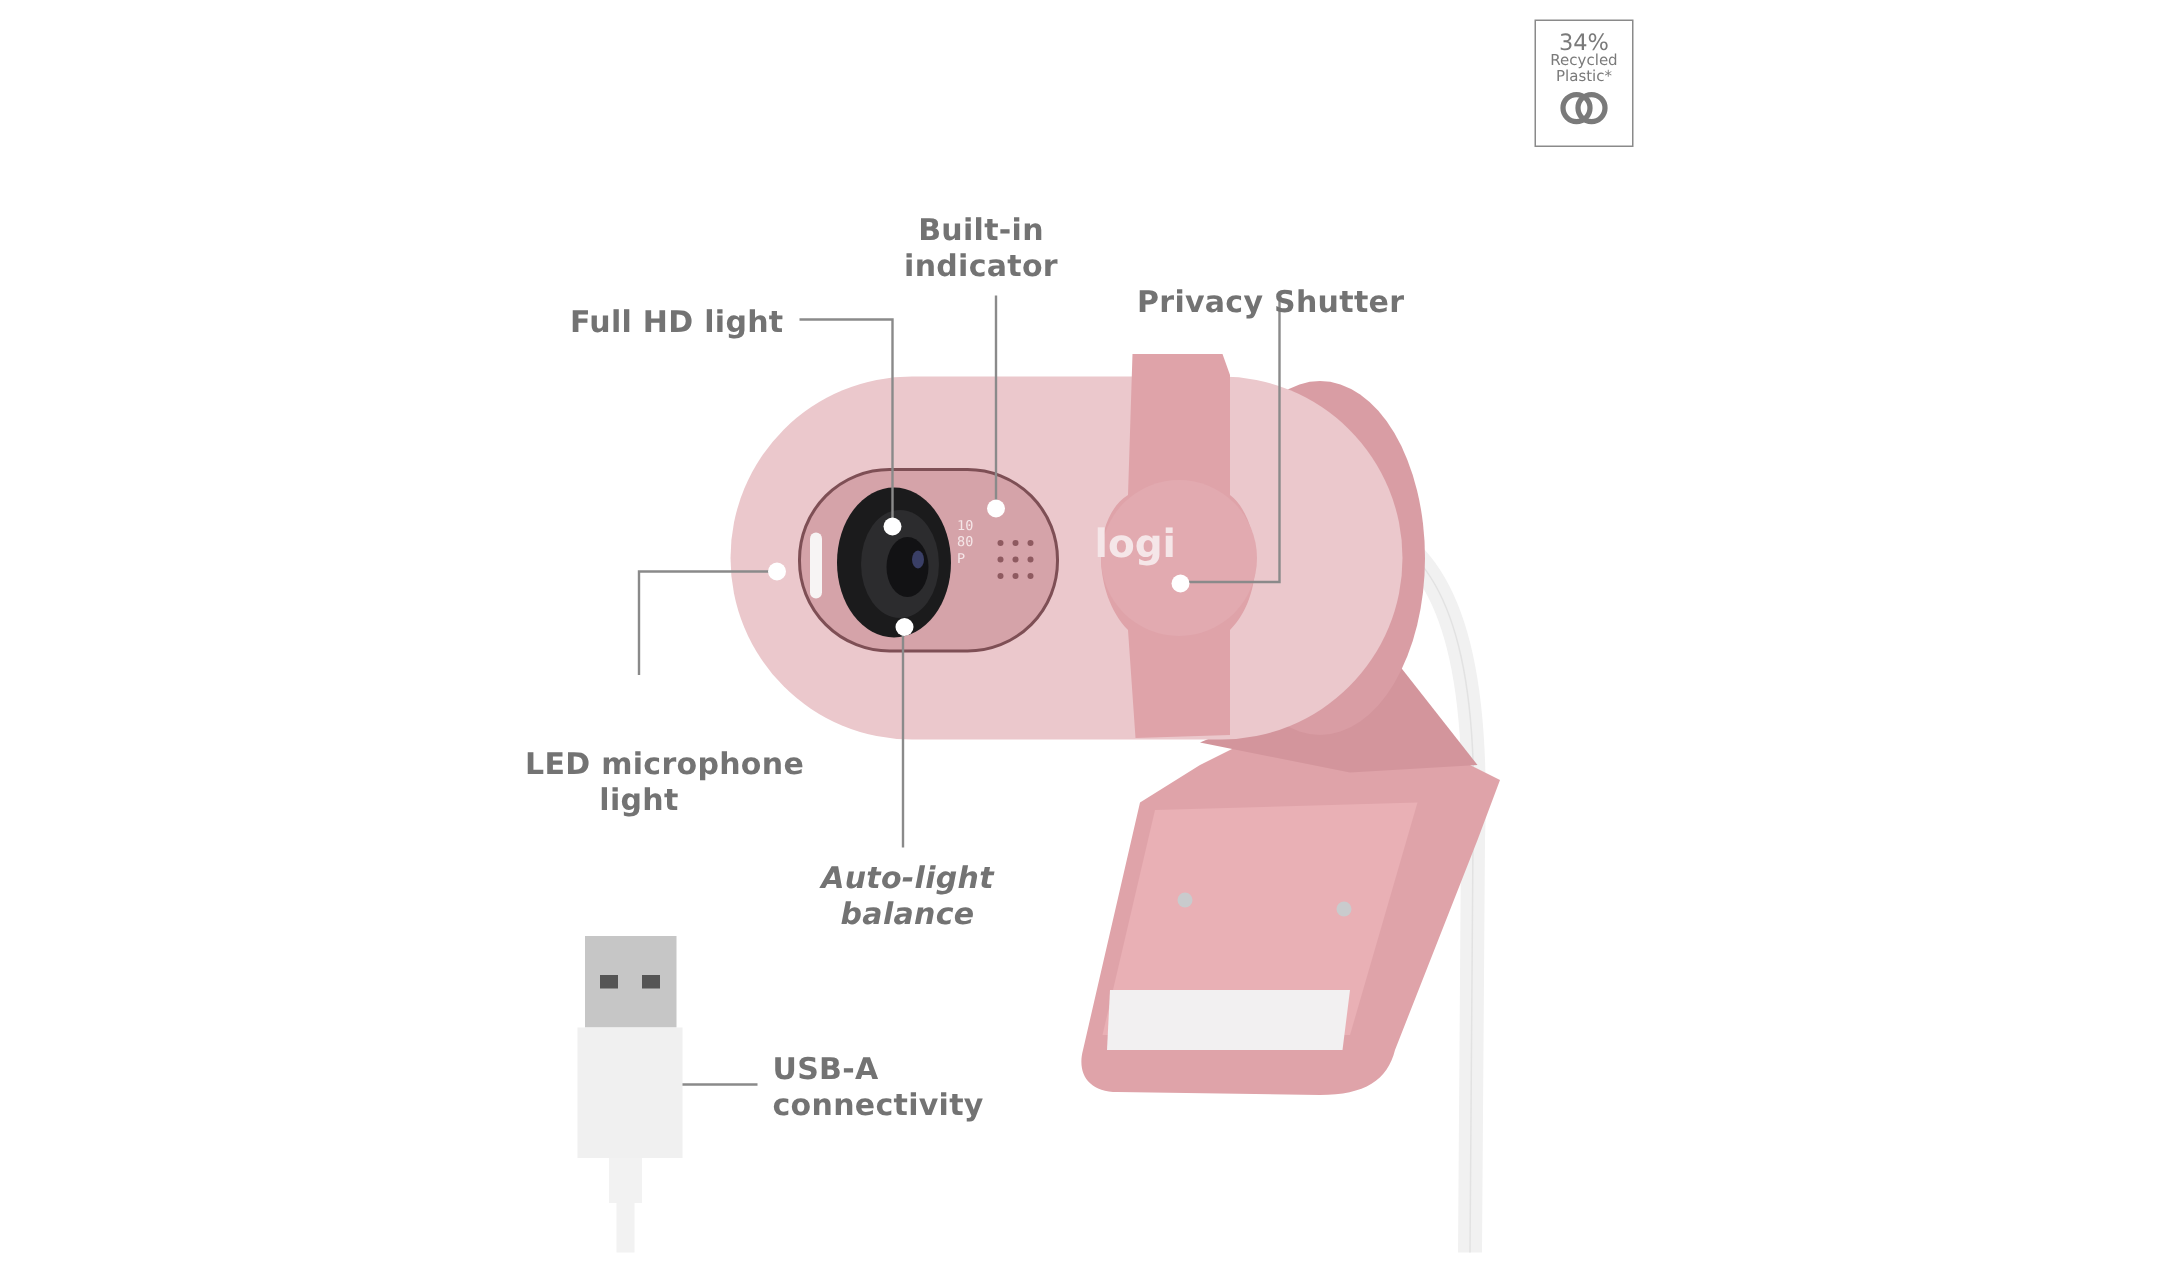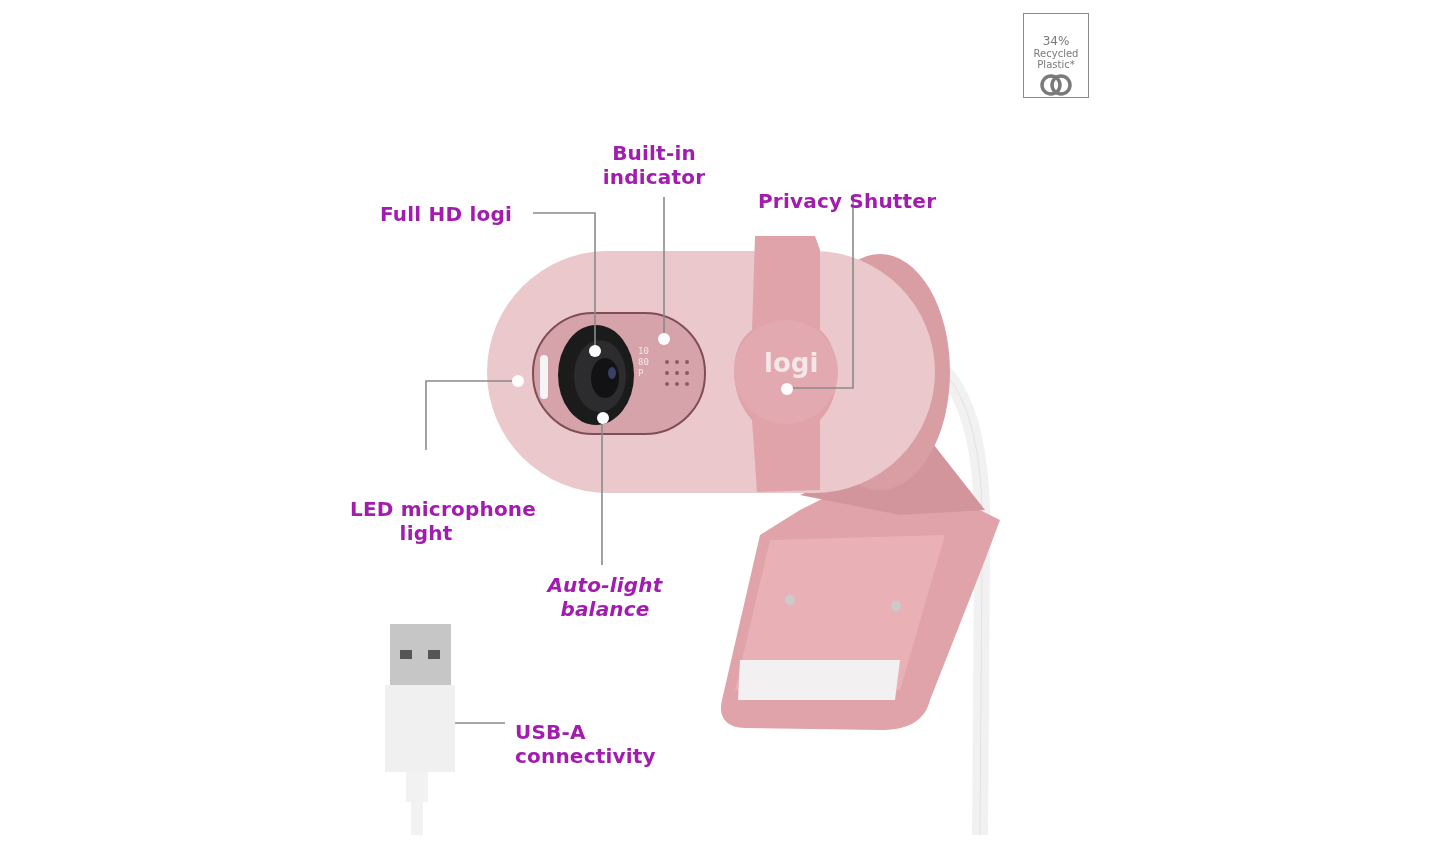--- a/index.html
+++ b/index.html
@@ -1,19 +1,19 @@
 <!DOCTYPE html>
 <html><head>
 <meta charset="utf-8">
 <style>
   html,body{margin:0;padding:0;background:#fff;}
   body{width:1445px;height:848px;position:relative;overflow:hidden;font-family:"DejaVu Sans","Liberation Sans",sans-serif;}
-  .label{position:absolute;color:#a21caf;font-weight:bold;font-size:20px;line-height:24px;text-align:center;white-space:nowrap;letter-spacing:0.2px;}
+  .label{position:absolute;color:#737373;font-weight:bold;font-size:20px;line-height:24px;text-align:center;white-space:nowrap;letter-spacing:0.2px;}
   .badge{position:absolute;left:1023px;top:13px;width:66px;height:85px;border:1.5px solid #8a8a8a;box-sizing:border-box;text-align:center;color:#7a7a7a;}
-  .badge .pct{font-size:12px;line-height:14px;margin-top:20px;}
+  .badge .pct{font-size:15px;line-height:14px;margin-top:7px;}
   .badge .txt{font-size:10px;line-height:11px;}
   svg.art{position:absolute;left:0;top:0;}
 </style>
 </head>
 <body>
 
 <svg class="art" width="1445" height="848" viewBox="0 0 1445 848">
 
   <path d="M930,360 C975,390 985,470 982,560 L980,835" stroke="#f1f1f1" stroke-width="16" fill="none"></path>
   <path d="M930,360 C975,390 985,470 982,560 L980,835" stroke="#e2e2e2" stroke-width="1" fill="none"></path>
@@ -74,47 +74,47 @@
   <g>
     <rect x="390" y="624" width="61" height="61" fill="#c6c6c6"></rect>
     <rect x="400" y="650" width="12" height="9" fill="#555"></rect>
     <rect x="428" y="650" width="12" height="9" fill="#555"></rect>
     <rect x="385" y="685" width="70" height="87" fill="#f0f0f0"></rect>
     <rect x="406" y="772" width="22" height="30" fill="#f2f2f2"></rect>
     <rect x="411" y="802" width="12" height="33" fill="#f2f2f2"></rect>
   </g>
 </svg>
 
-<div style="position:absolute;left:764px;top:348px;width:60px;text-align:left;color:#f5e6e8;font-size:26px;font-weight:bold;font-family:'DejaVu Sans',sans-serif;">logi</div>
+<div style="position:absolute;left:724px;top:348px;width:60px;text-align:right;color:#f5e6e8;font-size:26px;font-weight:bold;font-family:'DejaVu Sans',sans-serif;">logi</div>
 <div style="position:absolute;left:638px;top:346px;width:12px;font-size:9px;line-height:11px;color:#f5e6e8;word-break:break-all;font-family:'DejaVu Sans Mono',monospace;">1080P</div>
 
 <div class="badge">
   <div class="pct">34%</div>
   <div class="txt">Recycled</div>
   <div class="txt">Plastic*</div>
   <svg width="34" height="26" viewBox="0 0 34 26" style="margin-top:2px">
     <circle cx="12" cy="13" r="9" fill="none" stroke="#7a7a7a" stroke-width="3.5"></circle>
     <circle cx="22" cy="13" r="9" fill="none" stroke="#7a7a7a" stroke-width="3.5"></circle>
   </svg>
 </div>
 
 <div class="label" style="left:587px;top:141px;width:134px;">
   <div>Built-in</div>
   <div>indicator</div>
 </div>
 <div class="label" style="left:758px;top:165px;width:172px;margin-top:24px;">
   <div>Privacy Shutter</div>
 </div>
 <div class="label" style="left:380px;top:202px;width:132px;">
-  <div>Full HD logi</div>
+  <div>Full HD light</div>
 </div>
 <div class="label" style="left:350px;top:497px;width:152px;">
   <div>LED microphone</div>
   <div>light</div>
 </div>
 <div class="label" style="left:540px;top:573px;width:130px;font-style:italic;">
   <div>Auto-light</div>
   <div>balance</div>
 </div>
-<div class="label" style="left:515px;top:720px;text-align:left;">
+<div class="label" style="left:515px;top:700px;text-align:left;">
   <div>USB-A</div>
   <div>connectivity</div>
 </div>
 
 </body></html>

